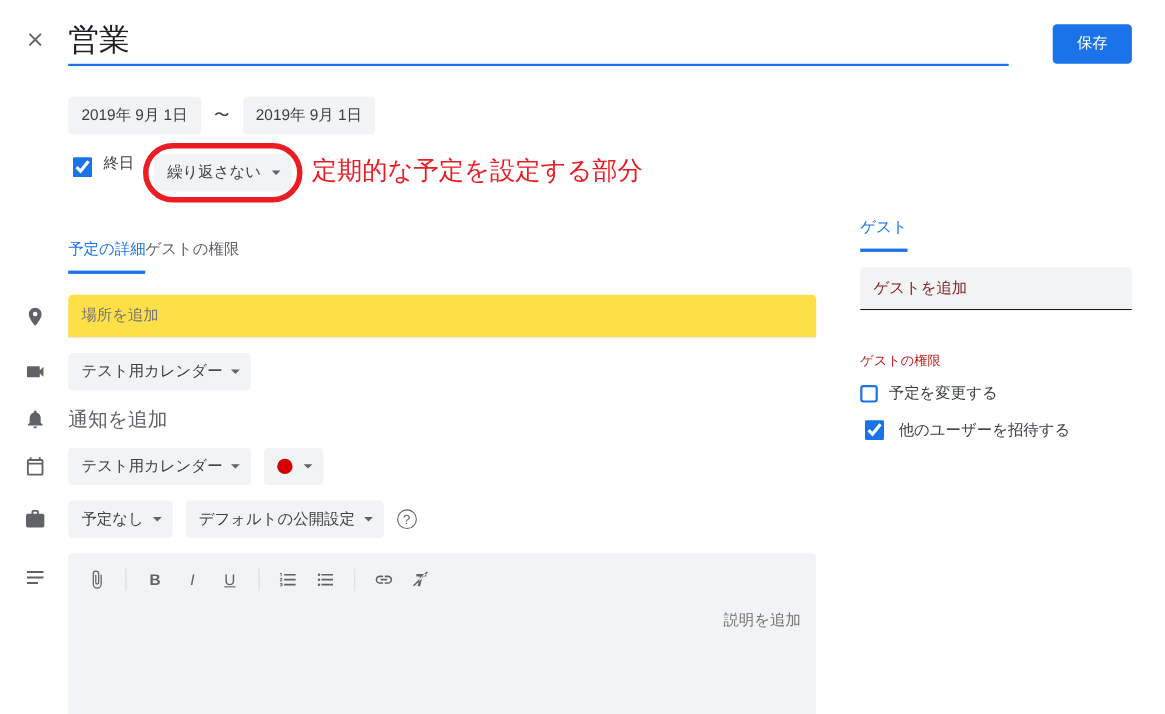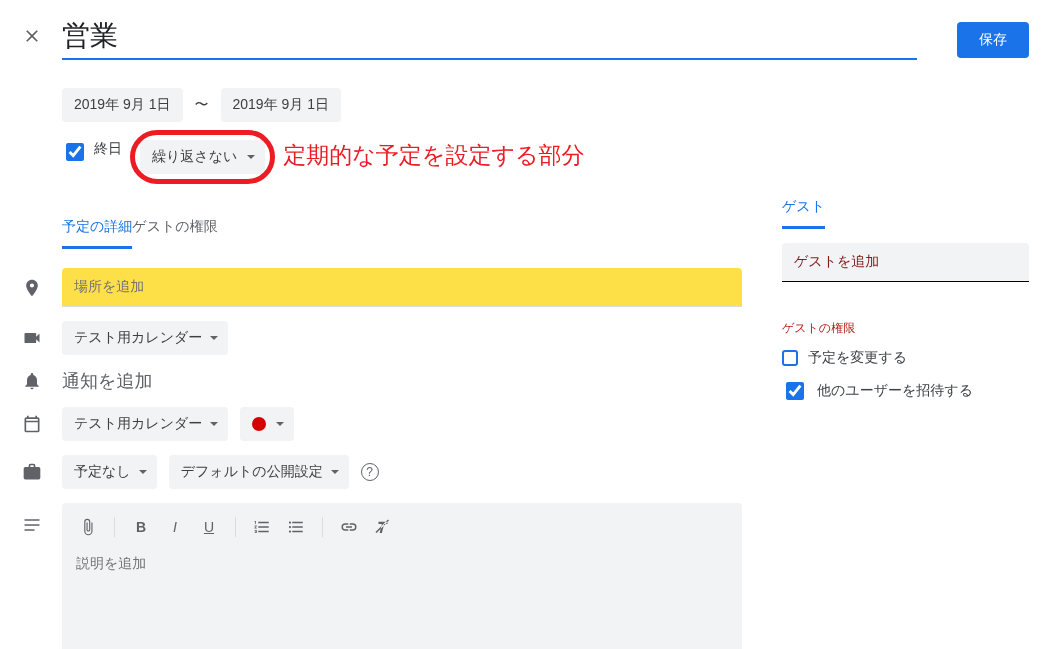--- a/index.html
+++ b/index.html
@@ -206,20 +206,21 @@
   }
   .tbtn {
     width: 28px; height: 28px;
     display: flex; align-items: center; justify-content: center;
     cursor: pointer; border-radius: 4px;
   }
   .tsep { width: 1px; height: 20px; background: #dadce0; margin: 0 6px; }
   .editor-body {
     padding: 4px 14px 14px 14px;
     color: #757575;
+    text-align: right;
   }
 
   
   .right-tab {
     color: #1a73e8;
     font-size: 14px;
     padding-bottom: 10px;
     border-bottom: 3px solid #1a73e8;
     display: inline-block;
   }

